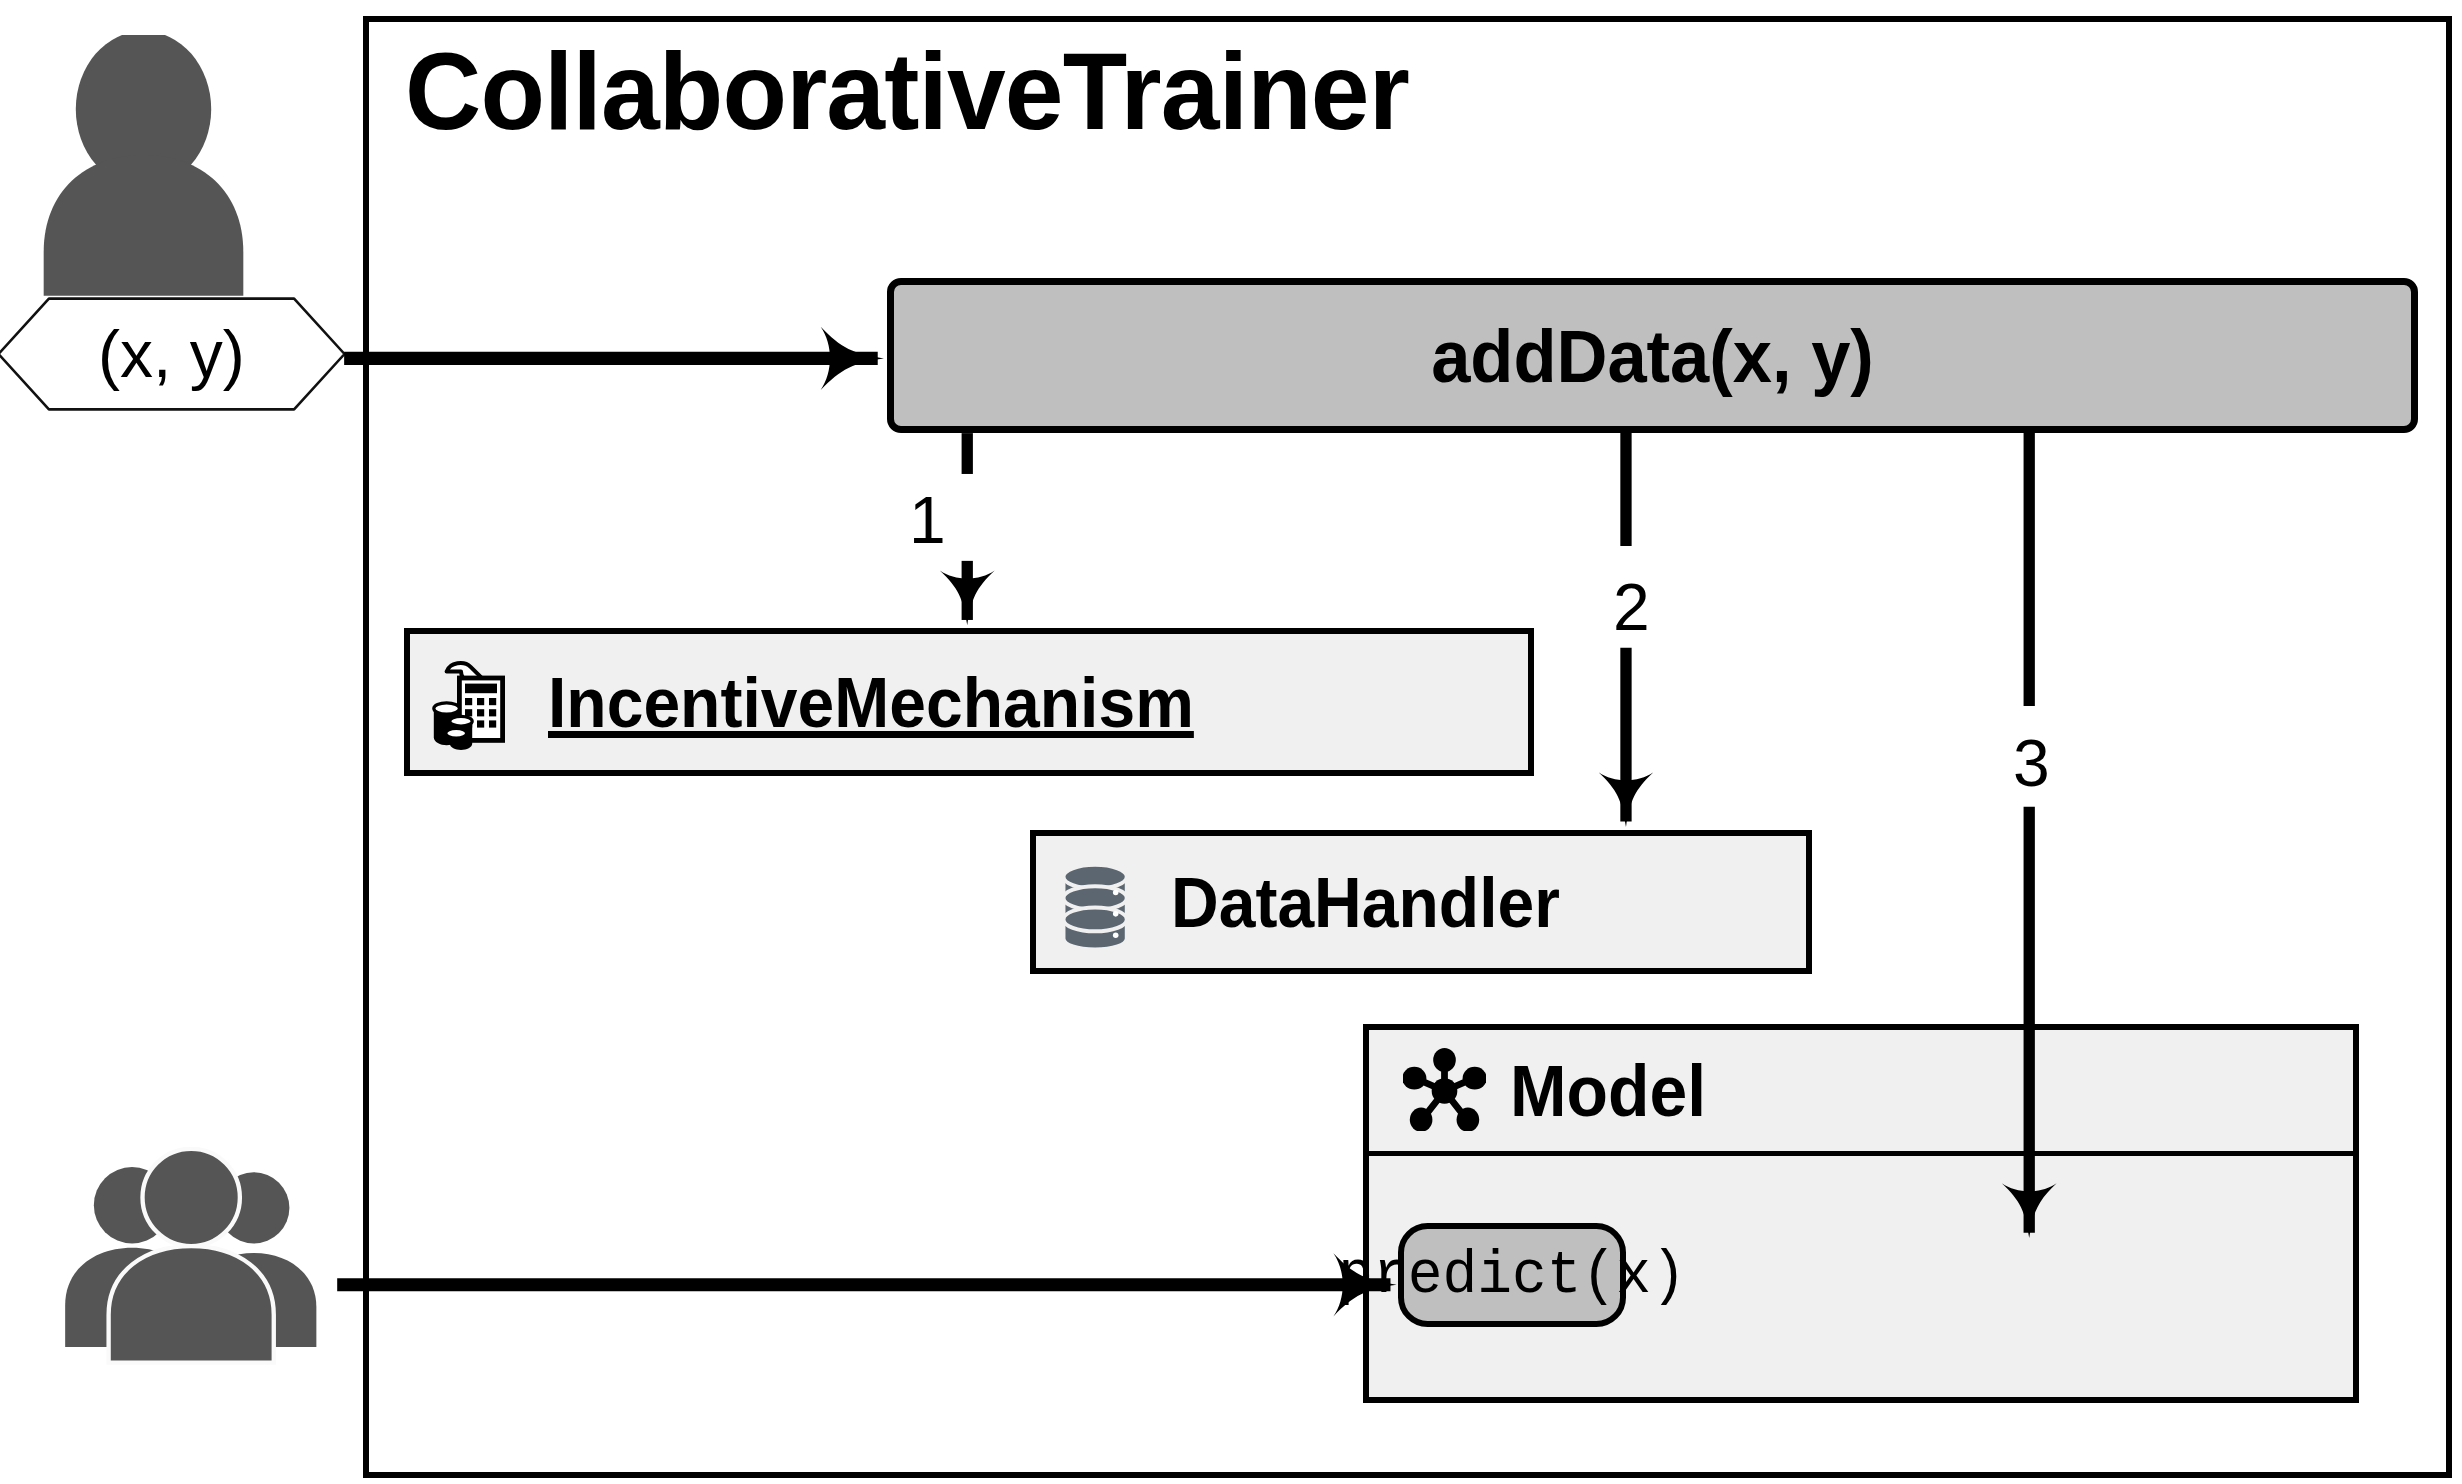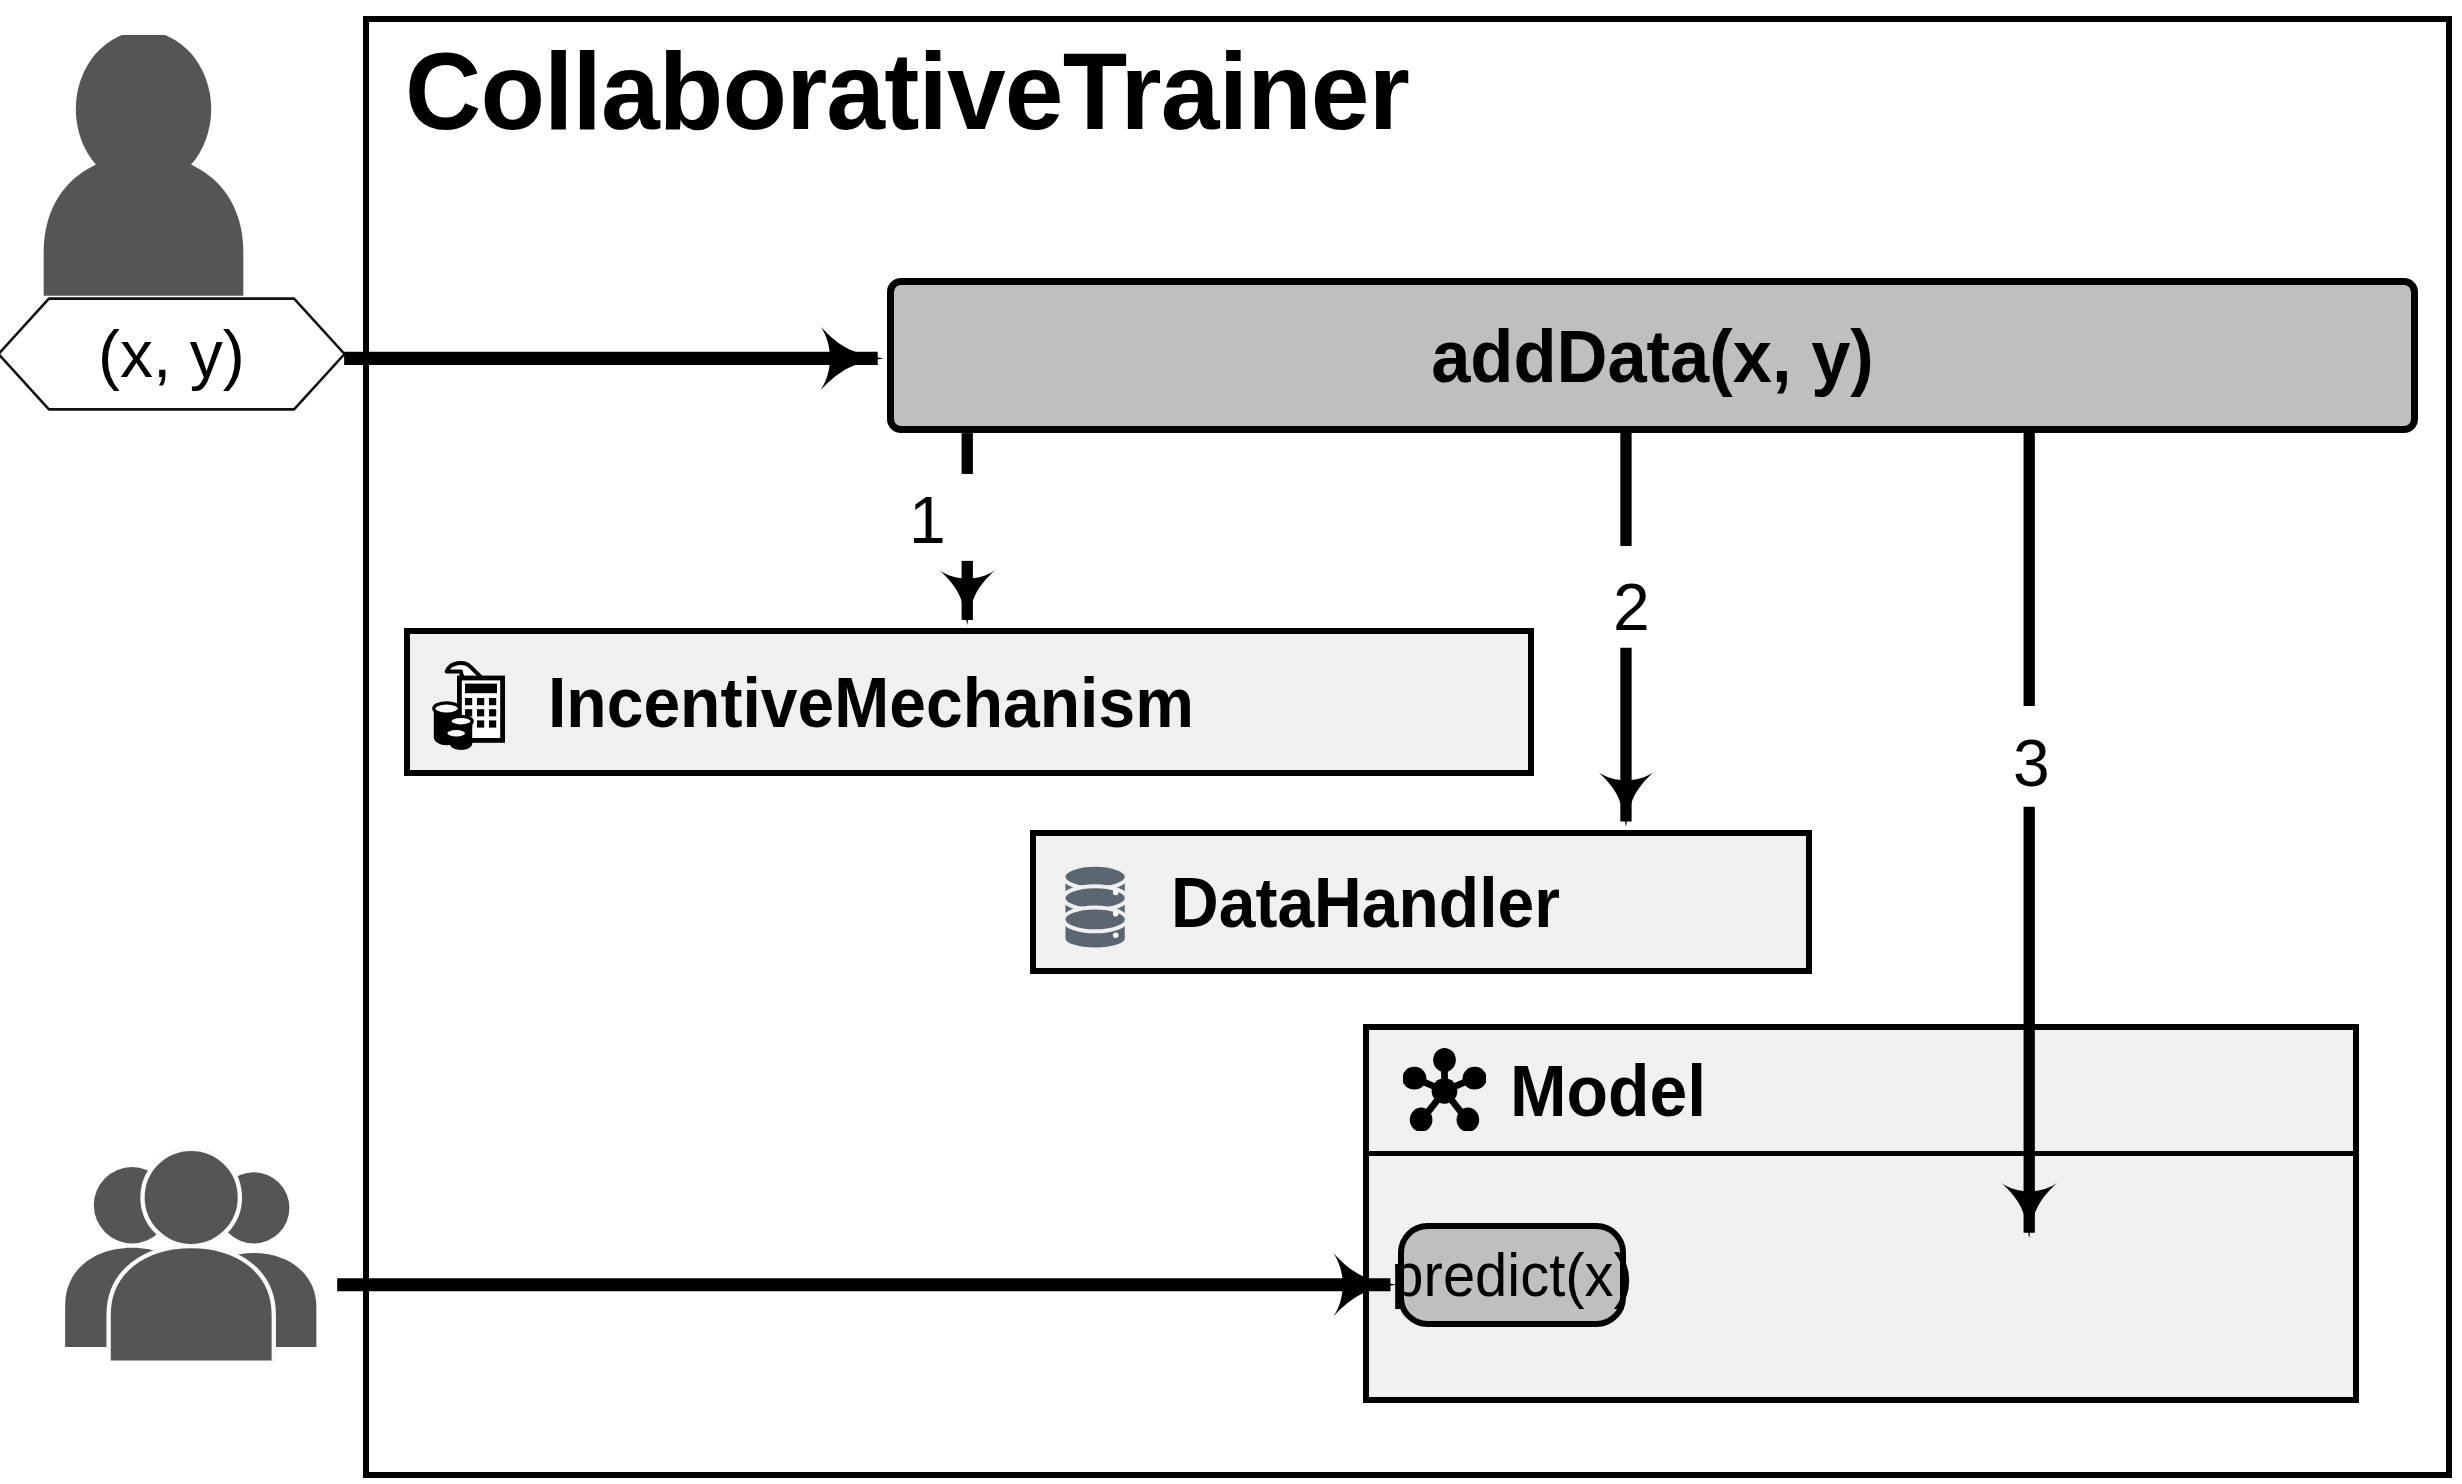--- a/index.html
+++ b/index.html
@@ -41,21 +41,21 @@
   .compbox{
     position:absolute;background:#F0F0F0;border:6px solid #000000;
     box-sizing:border-box;display:flex;align-items:center;
   }
   .compbox .ico{flex:0 0 auto;display:flex;align-items:center;justify-content:center;}
   .compbox .nm{
     font-size:73px;font-weight:bold;color:#000;white-space:nowrap;
     transform:scaleX(0.93);transform-origin:left center;
   }
 
-  #box-incentive{left:404px;top:628px;width:1130px;height:148px;padding-left:19px;}
+  #box-incentive{left:404px;top:628px;width:1130px;height:148px;padding-left:19px;text-decoration:underline;}
   #box-incentive .nm{font-size:71px;margin-left:22.6px;}
 
   #box-datahandler{left:1030px;top:830px;width:782px;height:144px;padding-left:18px;}
   #box-datahandler .nm{font-size:71px;margin-left:29.6px;}
 
   
   .modelbox{
     position:absolute;left:1363px;top:1024px;width:996px;height:379px;
     background:#F0F0F0;border:6px solid #000000;box-sizing:border-box;
   }
@@ -67,21 +67,21 @@
   .model-hdr .nm{
     font-size:73px;font-weight:bold;color:#000;white-space:nowrap;margin-left:24px;
     transform:scaleX(0.93);transform-origin:left center;
   }
   .model-body{
     position:absolute;left:0;top:126px;width:100%;height:247px;
   }
   .pill{
     position:absolute;background:#BFBFBF;border:6px solid #000000;
     border-radius:29.6px;box-sizing:border-box;
-    display:flex;align-items:center;justify-content:center;
+    display:flex;align-items:center;justify-content:center;font-family:Liberation Mono, monospace;
   }
   .pill .lbl{
     font-size:61px;font-weight:normal;color:#000;white-space:nowrap;
     transform:scaleX(0.95);transform-origin:center center;
   }
   #pill-predict{left:29px;top:67px;width:228px;height:104px;}
   #pill-update {left:282px;top:67px;width:276px;height:104px;}
 
   
   .databadge{

